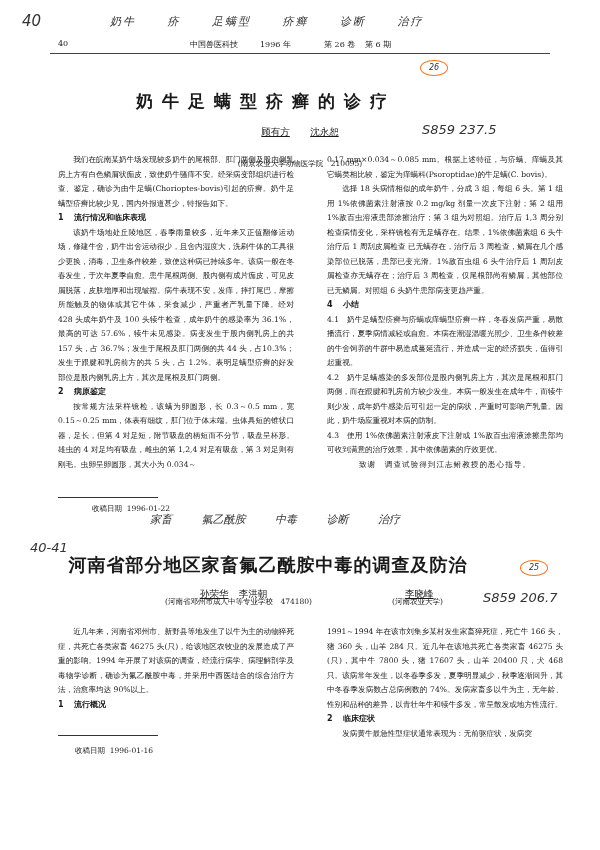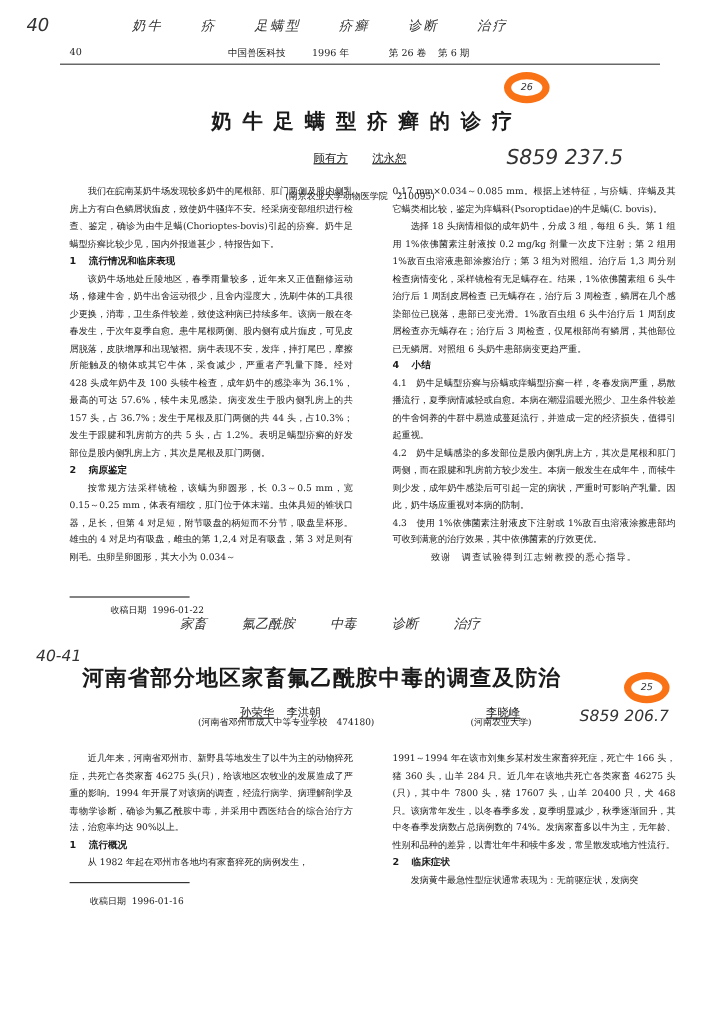--- a/index.html
+++ b/index.html
@@ -3,33 +3,33 @@
 <meta charset="utf-8">
 <style>
   html, body { margin:0; padding:0; background:#fff; }
   body { width:600px; height:850px; position:relative; overflow:hidden;
          font-family:"DejaVu Serif", serif; color:#1a1a1a; }
   .abs { position:absolute; }
   .hand { font-family:"DejaVu Sans", sans-serif; color:#333; font-style:italic; }
   .hdr-line { position:absolute; left:50px; top:53px; width:500px; height:1px; background:#444; }
   .run-head { position:absolute; top:39px; font-size:8px; color:#222; }
   .title1 { position:absolute; top:90px; left:0; width:532px; text-align:center;
-            font-family:Liberation Sans, sans-serif; font-weight:bold; font-size:17px; letter-spacing:9px;margin-left:40px; }
+            font-family:Liberation Sans, sans-serif; font-weight:bold; font-size:17px; letter-spacing:9px; }
   .title2 { position:absolute; top:553px; left:0; width:536px; text-align:center;
             font-family:"DejaVu Sans", sans-serif; font-weight:bold; font-size:18px; letter-spacing:1px; }
   .author { font-size:9.5px; text-decoration:underline; }
   .affil { font-size:7.5px; }
   .col { position:absolute; font-size:7.6px; line-height:14.5px; text-align:justify; }
   .col p { margin:0; text-indent:2em; }
   .col .sec { font-weight:bold; font-family:"DejaVu Sans", sans-serif; font-size:8px; text-indent:0; margin:0; }
   .col .sec span.num { display:inline-block; width:16px; }
   .ack { text-align:center; text-indent:0 !important; letter-spacing:1px; }
   .footrule { position:absolute; height:1px; background:#333; width:100px; }
   .recv { position:absolute; font-size:7.5px; }
-  .circ { border:6px solid #f97316; border-radius:50%; font-size:8px; text-align:center; }
+  .circ { border:1px solid #f97316; border-radius:50%; font-size:8px; text-align:center; }
 </style>
 </head>
 <body>
 
 <div class="abs hand" style="left:22px;top:12px;font-size:15px;">40</div>
 <div class="abs hand" style="left:110px;top:14px;font-size:11px;letter-spacing:2px;word-spacing:26px;">
   <span>奶牛</span>
   <span>疥</span>
   <span>足螨型</span>
   <span>疥癣</span>
@@ -46,21 +46,21 @@
 
 <div class="title1">奶牛足螨型疥癣的诊疗</div>
 <div class="abs circ hand" style="left:420px;top:60px;width:26px;height:14px;line-height:14px;">26</div>
 
 <div class="abs" style="left:0;width:600px;top:120px;text-align:center;">
   <span class="author">顾有方</span>
   &nbsp;&nbsp;
   <span class="author">沈永恕</span>
 </div>
 <div class="abs affil" style="left:0;width:600px;top:135px;text-align:center;margin-top:24px;">(南京农业大学动物医学院　210095)</div>
-<div class="abs hand" style="left:422px;top:122px;font-size:17px;">S859 237.5</div>
+<div class="abs hand" style="left:422px;top:122px;font-size:13px;">S859 237.5</div>
 
 <div class="col" style="left:58px;top:153px;width:236px;">
   <p>我们在皖南某奶牛场发现较多奶牛的尾根部、肛门两侧及股内侧乳房上方有白色鳞屑状痂皮，致使奶牛骚痒不安。经采病变部组织进行检查、鉴定，确诊为由牛足螨(Chorioptes-bovis)引起的疥癣。奶牛足螨型疥癣比较少见，国内外报道甚少，特报告如下。</p>
   <div class="sec">
     <span class="num">1</span><span>流行情况和临床表现</span>
   </div>
   <p>该奶牛场地处丘陵地区，春季雨量较多，近年来又正值翻修运动场，修建牛舍，奶牛出舍运动很少，且舍内湿度大，洗刷牛体的工具很少更换，消毒，卫生条件较差，致使这种病已持续多年。该病一般在冬春发生，于次年夏季自愈。患牛尾根两侧、股内侧有成片痂皮，可见皮屑脱落，皮肤增厚和出现皱褶。病牛表现不安，发痒，摔打尾巴，摩擦所能触及的物体或其它牛体，采食减少，严重者产乳量下降。经对 428 头成年奶牛及 100 头犊牛检查，成年奶牛的感染率为 36.1%，最高的可达 57.6%，犊牛未见感染。病变发生于股内侧乳房上的共 157 头，占 36.7%；发生于尾根及肛门两侧的共 44 头，占10.3%；发生于跟腱和乳房前方的共 5 头，占 1.2%。表明足螨型疥癣的好发部位是股内侧乳房上方，其次是尾根及肛门两侧。</p>
   <div class="sec">
     <span class="num">2</span><span>病原鉴定</span>
   </div>
@@ -104,21 +104,20 @@
   <span class="author">李晓峰</span>
 </div>
 <div class="abs affil" style="left:392px;top:597px;">(河南农业大学)</div>
 <div class="abs hand" style="left:483px;top:590px;font-size:13px;font-style:italic;">S859 206.7</div>
 
 <div class="col" style="left:58px;top:625px;width:236px;">
   <p>近几年来，河南省邓州市、新野县等地发生了以牛为主的动物猝死症，共死亡各类家畜 46275 头(只)，给该地区农牧业的发展造成了严重的影响。1994 年开展了对该病的调查，经流行病学、病理解剖学及毒物学诊断，确诊为氟乙酰胺中毒，并采用中西医结合的综合治疗方法，治愈率均达 90%以上。</p>
   <div class="sec">
     <span class="num">1</span><span>流行概况</span>
   </div>
-  <p>从 1982 年起在邓州市各地均有家畜猝死的病例发生，</p>
 </div>
 <div class="footrule" style="left:58px;top:735px;"></div>
 <div class="recv" style="left:75px;top:746px;">
   <span>收稿日期</span>&nbsp;&nbsp;<span>1996-01-16</span>
 </div>
 
 <div class="col" style="left:327px;top:625px;width:236px;">
   <p style="text-indent:0">1991～1994 年在该市刘集乡某村发生家畜猝死症，死亡牛 166 头，猪 360 头，山羊 284 只。近几年在该地共死亡各类家畜 46275 头(只)，其中牛 7800 头，猪 17607 头，山羊 20400 只，犬 468 只。该病常年发生，以冬春季多发，夏季明显减少，秋季逐渐回升，其中冬春季发病数占总病例数的 74%。发病家畜多以牛为主，无年龄、性别和品种的差异，以青壮年牛和犊牛多发，常呈散发或地方性流行。</p>
   <div class="sec">
     <span class="num">2</span><span>临床症状</span>

